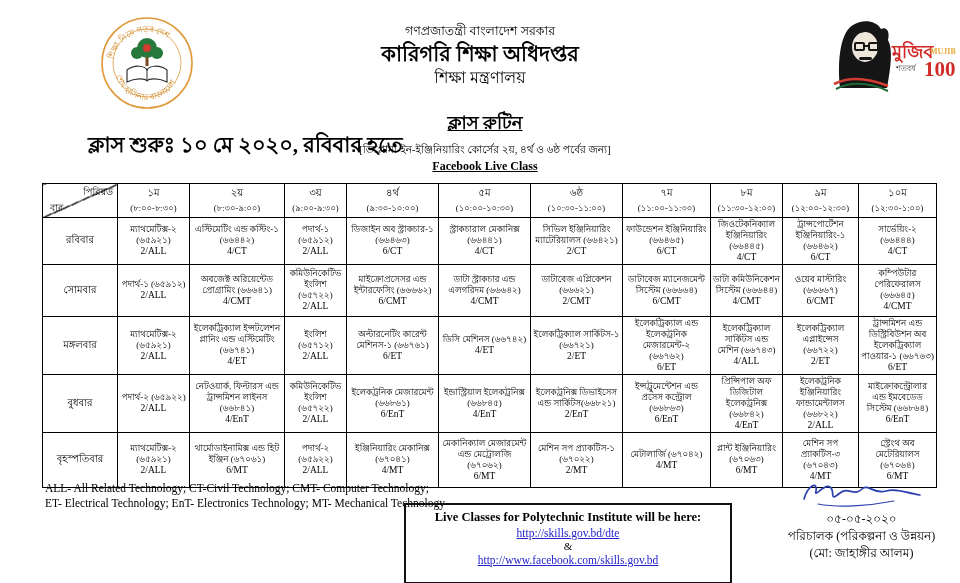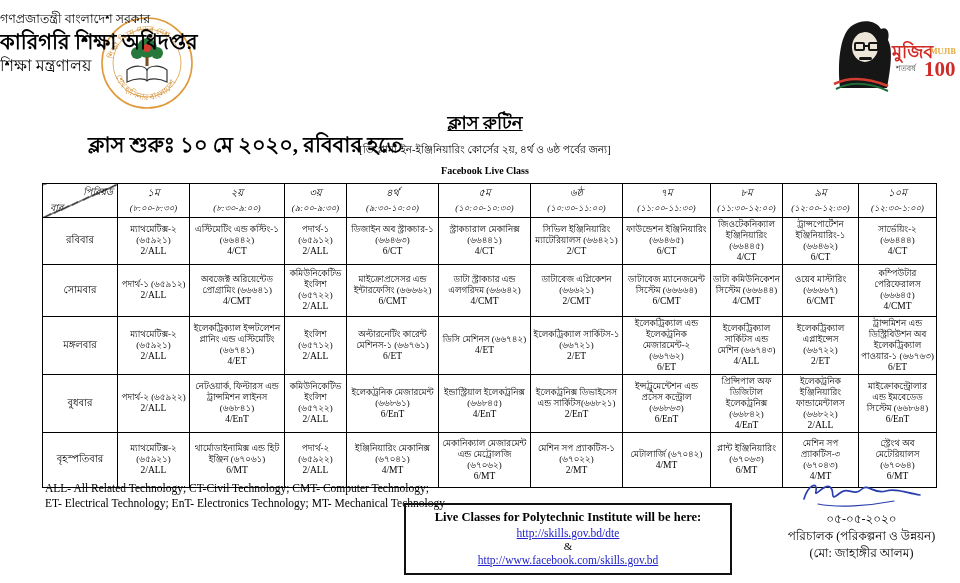--- a/index.html
+++ b/index.html
@@ -2,52 +2,52 @@
 <html><head>
 <meta charset="utf-8">
 <style>
   html,body{margin:0;padding:0;}
   body{
     width:960px;height:583px;position:relative;overflow:hidden;
     background:#ffffff;color:#000;
     font-family:"Liberation Serif","DejaVu Sans",serif;
   }
   
-  #header-text{position:absolute;top:12px;left:0;right:0;text-align:left;line-height:1.18;}
+  #header-text{position:absolute;top:24px;left:0;right:0;text-align:center;line-height:1.18;}
   .h-gov{font-size:12.5px;}
   .h-dir{font-size:21px;font-weight:bold;margin:3px 0 2px;}
   .h-div{font-size:13px;}
   .h-min{font-size:16px;}
   .h-addr{font-size:12.5px;}
   #dte-logo{position:absolute;left:100px;top:16px;}
   #mujib-logo{position:absolute;left:830px;top:16px;}
   
   #start-text{position:absolute;left:88px;top:129px;font-size:21px;font-weight:bold;text-align:center;}
   #routine-head{position:absolute;left:340px;top:109px;width:290px;text-align:center;}
   .routine-title{font-size:18px;font-weight:bold;text-decoration:underline;}
   .course-note{font-size:10.5px;margin-top:2px;}
-  .fb-line{font-size:10px;font-weight:bold;margin-top:6px;}
+  .fb-line{font-size:12px;font-weight:bold;text-decoration:underline;}
   
   #routine-table{position:absolute;left:42px;top:183px;border-collapse:collapse;table-layout:fixed;width:894px;}
   #routine-table td{border:1px solid #000;text-align:center;vertical-align:middle;padding:1px 2px;overflow:hidden;}
   col.c0{width:75px;} col.c1{width:72px;} col.c2{width:95px;} col.c3{width:62px;}
   col.c4{width:92px;} col.c5{width:92px;} col.c6{width:92px;} col.c7{width:88px;}
   col.c8{width:72px;} col.c9{width:76px;} col.c10{width:78px;}
   td.corner{position:relative;padding:0;
     background:linear-gradient(to bottom right,transparent calc(50% - 0.6px),#000 calc(50% - 0.6px),#000 calc(50% + 0.6px),transparent calc(50% + 0.6px));}
   .c-top{position:absolute;top:1px;right:4px;font-size:9.5px;}
   .c-bot{position:absolute;bottom:1px;left:7px;font-size:9.5px;}
   .pname{font-size:10px;}
   .ptime{font-size:8.5px;}
   td.day{font-size:10px;margin-left:32px;}
   .subj{font-size:8.8px;line-height:1.25;}
   .grp{font-size:9.5px;line-height:1.15;}
   
   #legend{position:absolute;left:45px;top:481px;font-size:11.5px;line-height:1.32;}
-  #live-box{position:absolute;left:404px;top:503px;width:320px;border:2px solid #111;text-align:center;padding:5px 2px 7px;}
+  #live-box{position:absolute;left:404px;top:503px;width:320px;border:2px solid #111;text-align:center;padding:5px 2px 16px;}
   .lb-head{font-size:12.5px;font-weight:bold;}
   .lb-link{font-size:11.5px;color:#2222cc;text-decoration:underline;display:block;margin-top:2px;cursor:pointer;}
   .lb-amp{font-size:11px;margin-top:1px;}
   #sig{position:absolute;left:764px;top:477px;width:195px;text-align:center;font-size:12px;line-height:1.4;}
   #sig svg{display:block;margin:0 auto;}
 </style>
 </head>
 <body>
 
 <div id="dte-logo">
@@ -117,21 +117,21 @@
       <col class="c3">
       <col class="c4">
     <col class="c5">
       <col class="c6">
       <col class="c7">
       <col class="c8">
       <col class="c9">
       <col class="c10">
   </colgroup>
   <tbody id="routine-body">
-      <tr class="hrow" style="height: 32px; font-style: italic;">
+      <tr class="hrow" style="height: 32px;">
         <td class="corner">
           <span class="c-top">পিরিয়ড</span>
           <span class="c-bot">বার</span>
         </td>
         <td class="phead">
           <div class="pname">১ম</div>
           <div class="ptime">(৮:০০-৮:৩০)</div>
         </td>
         <td class="phead">
           <div class="pname">২য়</div>

